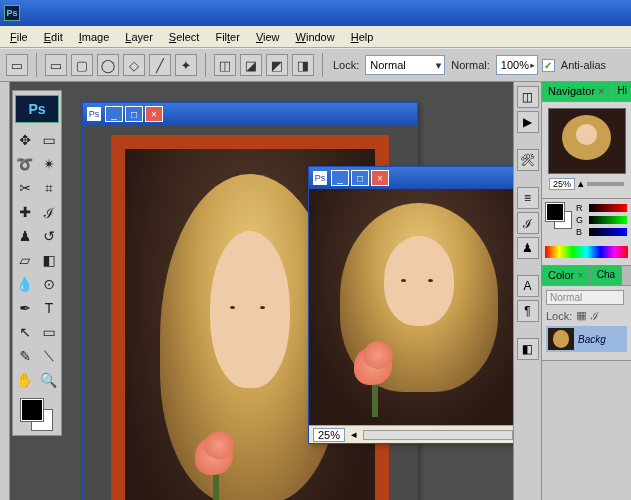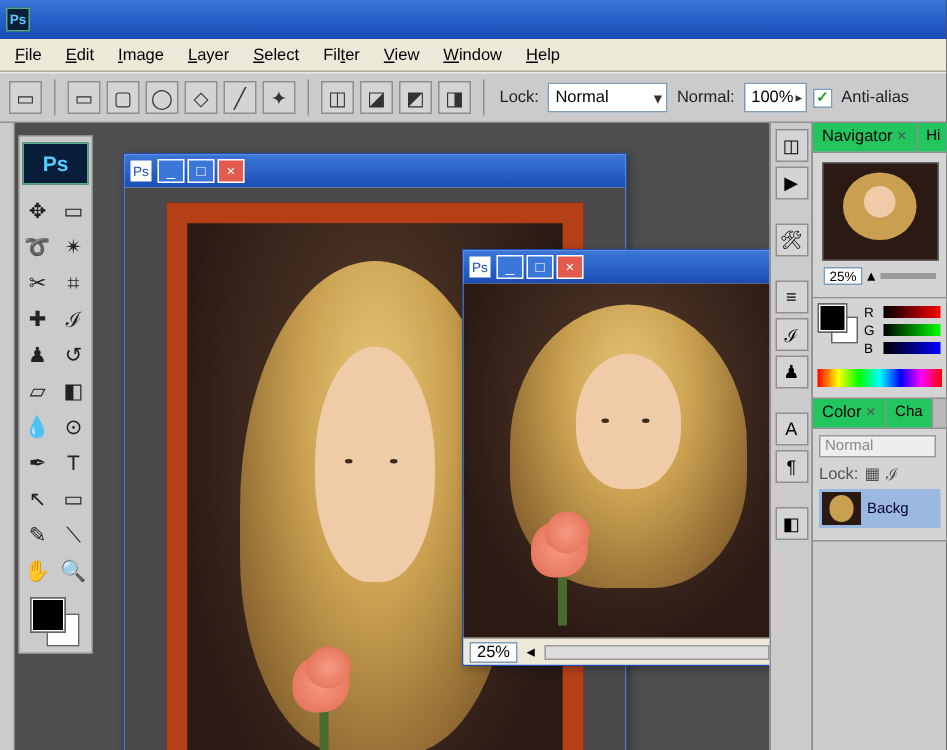--- a/index.html
+++ b/index.html
@@ -88,21 +88,21 @@
 .bar.g { background: linear-gradient(to right, #000, #0f0); }
 .bar.b { background: linear-gradient(to right, #000, #00f); }
 .spectrum { height: 12px; margin: 3px; background: linear-gradient(to right, red, yellow, lime, cyan, blue, magenta, red); }
 
 .layers-body .mode { width: 78px; border: 1px solid #999; background: #eee; color: #888; padding: 1px 3px; font-size: 10px; margin-bottom: 3px; }
 .layers-body .lock-row { display: flex; align-items: center; gap: 4px; font-size: 9px; color: #555; margin-bottom: 3px; }
 .layer-row { display: flex; align-items: center; gap: 4px; background: #9ab8e0; padding: 2px; }
 .layer-row .eye { width: 14px; height: 14px; background: #eee; display: flex; align-items: center; justify-content: center; }
 .layer-row .thumb { width: 26px; height: 22px; background: #2b1a14; position: relative; overflow: hidden; }
 .layer-row .thumb .h { position: absolute; inset: 10% 18%; background: #c9a050; border-radius: 50%; }
-.layer-row .name { font-size: 10px; color: #003; }
+.layer-row .name { font-size: 10px; font-style: italic; color: #003; }
 </style>
 </head>
 <body>
 
 <div class="titlebar">
   <div class="ps-icon">Ps</div>
 </div>
 
 <div class="menubar">
   <div class="item"><span class="u">F</span>ile</div>

